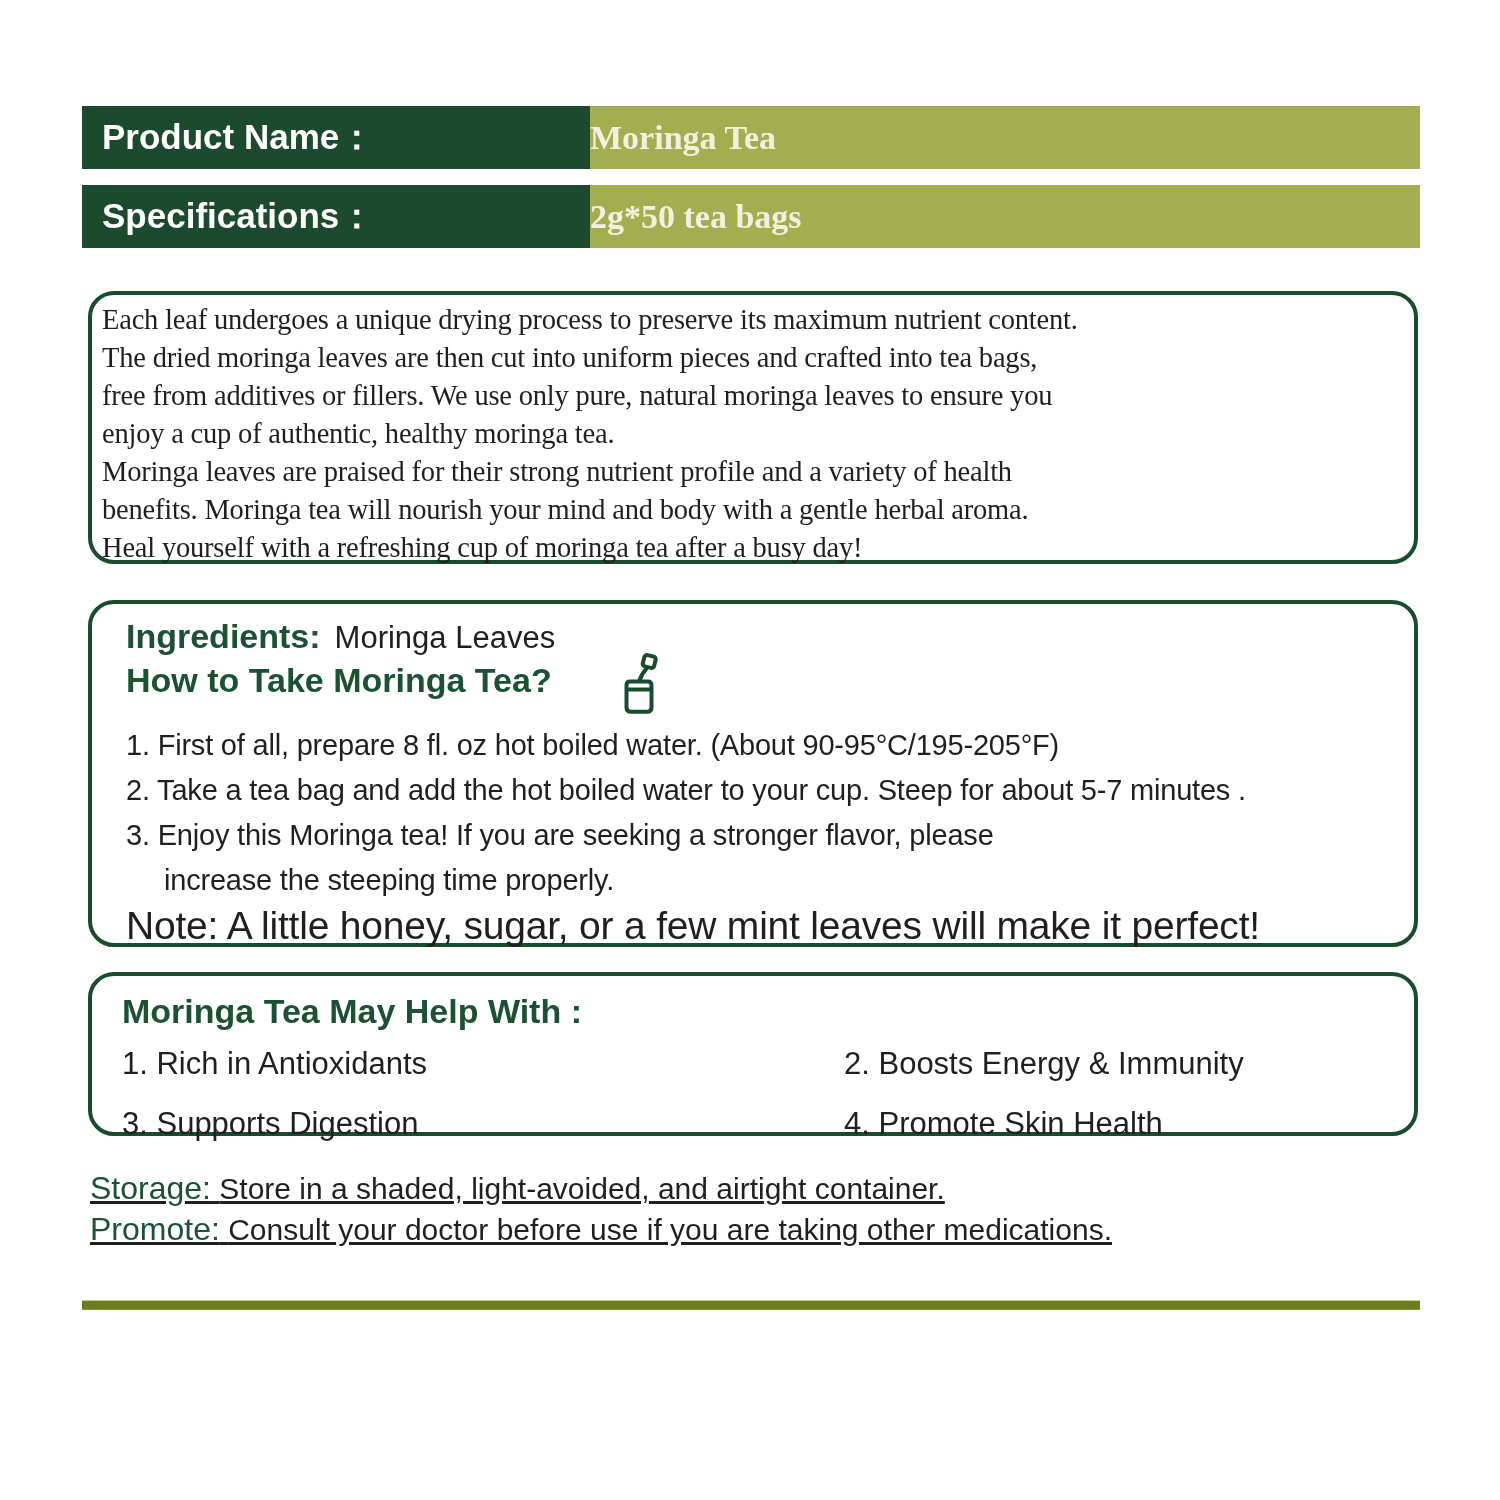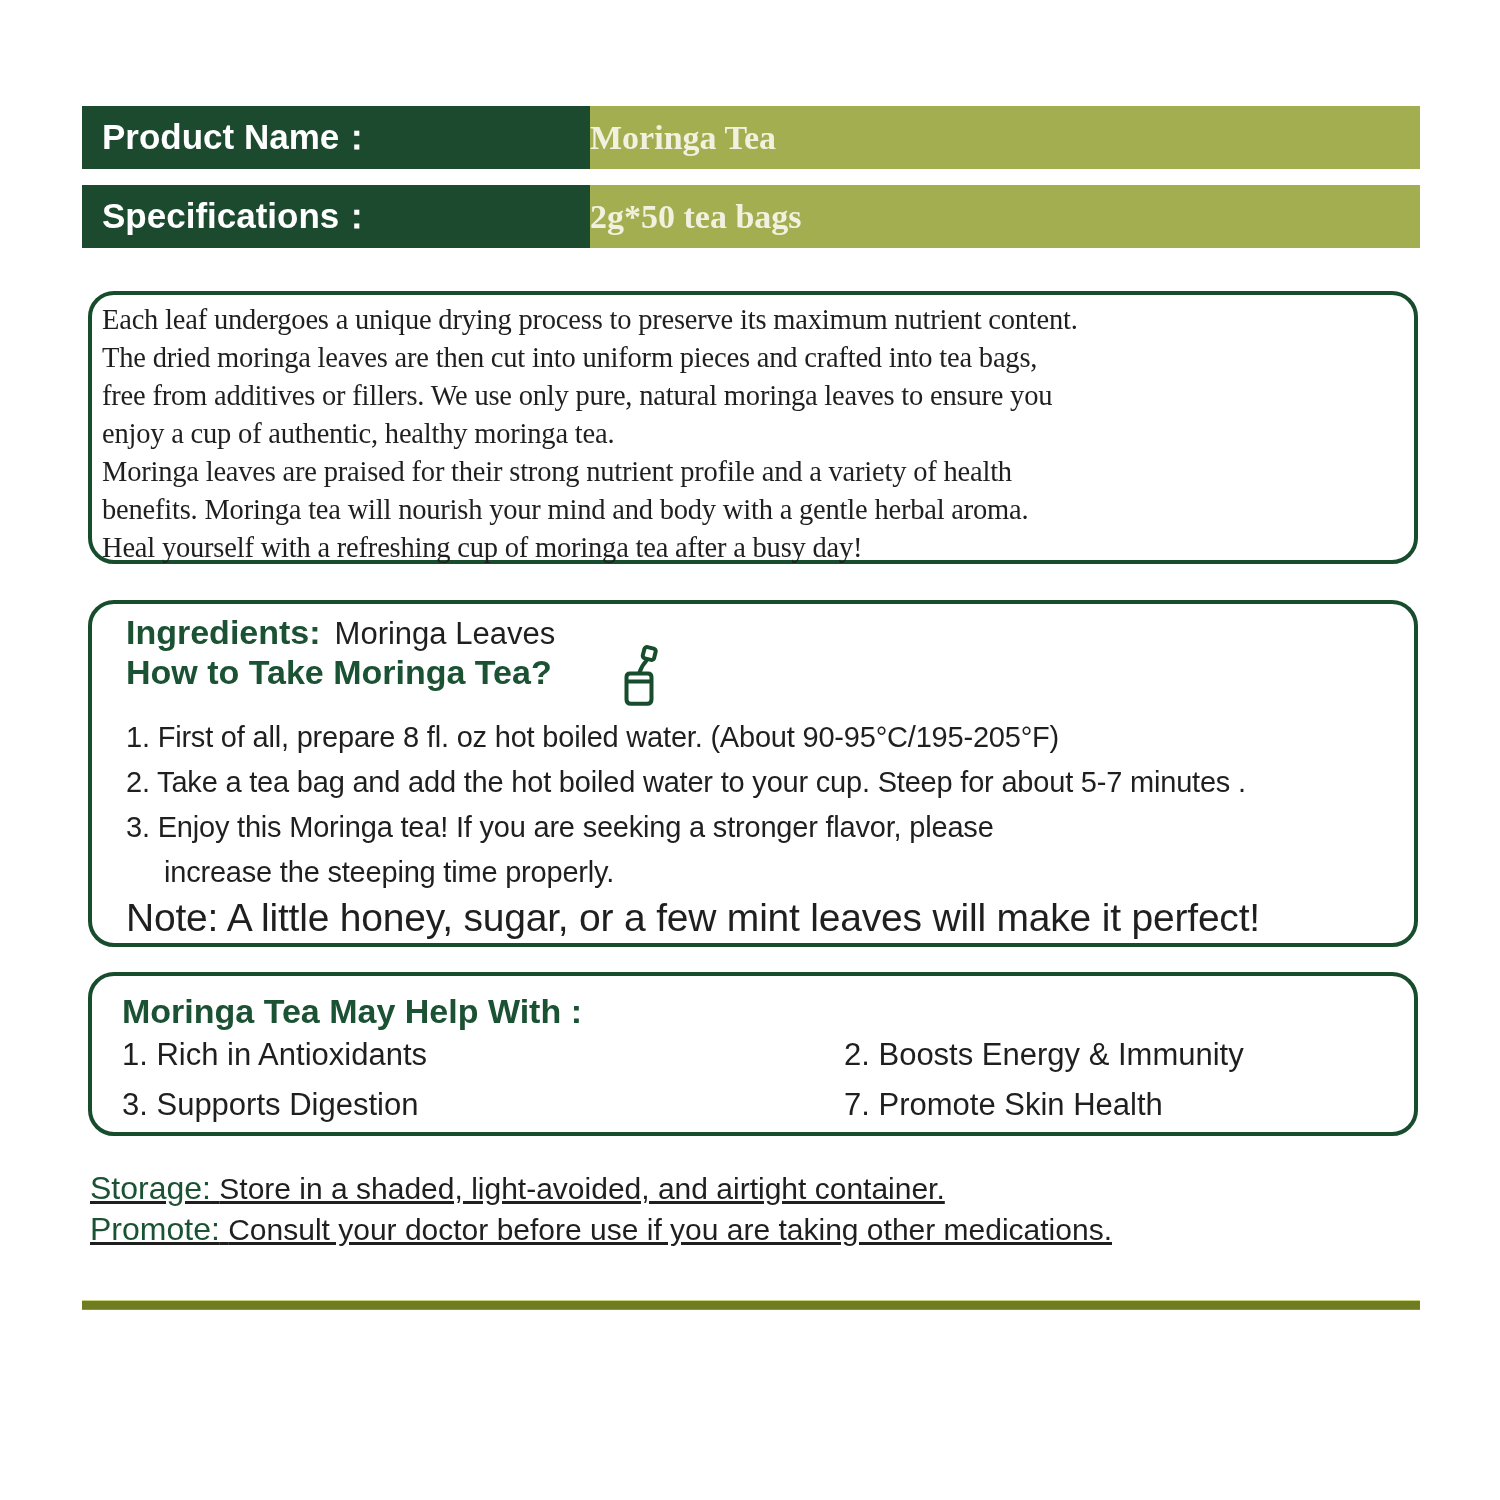--- a/index.html
+++ b/index.html
@@ -37,34 +37,34 @@
     border: 4px solid #174d2c; border-radius: 26px;
     box-sizing: border-box; background: #ffffff;
   }
   .desc-box { top: 291px; height: 273px; padding: 6px 10px 0 10px; font-family: Liberation Serif, serif; }
   .desc-text {
     font-size: 28.5px; line-height: 38px; color: #1f1f1f;
     white-space: pre-line; letter-spacing: -0.2px;
   }
 
   .brew-box { top: 600px; height: 347px; padding: 14px 20px 0 34px; }
-  .ing-row { line-height: 28px; white-space: nowrap; }
+  .ing-row { line-height: 36px; white-space: nowrap; }
   .green-bold { color: #1b5233; font-weight: bold; font-size: 34px; }
   .ing-val { color: #1f1f1f; font-size: 31px; margin-left: 14px; }
   .brew-title-row { display: flex; align-items: flex-start; height: 62px; }
   .teabag { margin-left: 66px; margin-top: -8px; }
   .step { font-size: 29px; line-height: 45px; letter-spacing: -0.2px; white-space: nowrap; }
   .step-cont { padding-left: 38px; }
   .note { font-size: 39px; line-height: 46px; letter-spacing: -0.2px; }
 
   .benefits-box { top: 972px; height: 164px; padding: 12px 20px 0 30px; }
   .benefits-title { display: block; line-height: 46px; }
   .benefits-grid {
-    display: grid; grid-template-columns: 722px 1fr; row-gap: 10px;
-    font-size: 31px; line-height: 40px; margin-top: 1px;
+    display: grid; grid-template-columns: 722px 1fr; row-gap: 20px;
+    font-size: 31px; line-height: 40px; margin-top: 10px;
   }
 
   
   .footer {
     position: absolute; left: 90px; top: 1168px; width: 1330px;
     font-size: 30px; line-height: 40px;
   }
   .footer-line { white-space: nowrap; text-decoration: underline; }
   .footer-label { color: #1b5233; font-size: 32px; }
   .footer-cont { padding-left: 8px; }
@@ -121,21 +121,21 @@
     <div class="step step-cont">increase the steeping time properly.</div>
     <div class="note">Note: A little honey, sugar, or a few mint leaves will make it perfect!</div>
   </div>
 
   <div class="box benefits-box">
     <span class="green-bold benefits-title">Moringa Tea May Help With :</span>
     <div class="benefits-grid">
       <span>1. Rich in Antioxidants</span>
       <span>2. Boosts Energy &amp; Immunity</span>
       <span>3. Supports Digestion</span>
-      <span>7. Promote Skin Health</span>
+      <span>4. Promote Skin Health</span>
     </div>
   </div>
 
   <div class="footer">
     <div class="footer-line">
       <span class="footer-label">Storage:</span>
       <span>Store in a shaded, light-avoided, and airtight container.</span>
     </div>
     <div class="footer-line">
       <span class="footer-label">Promote:</span>

